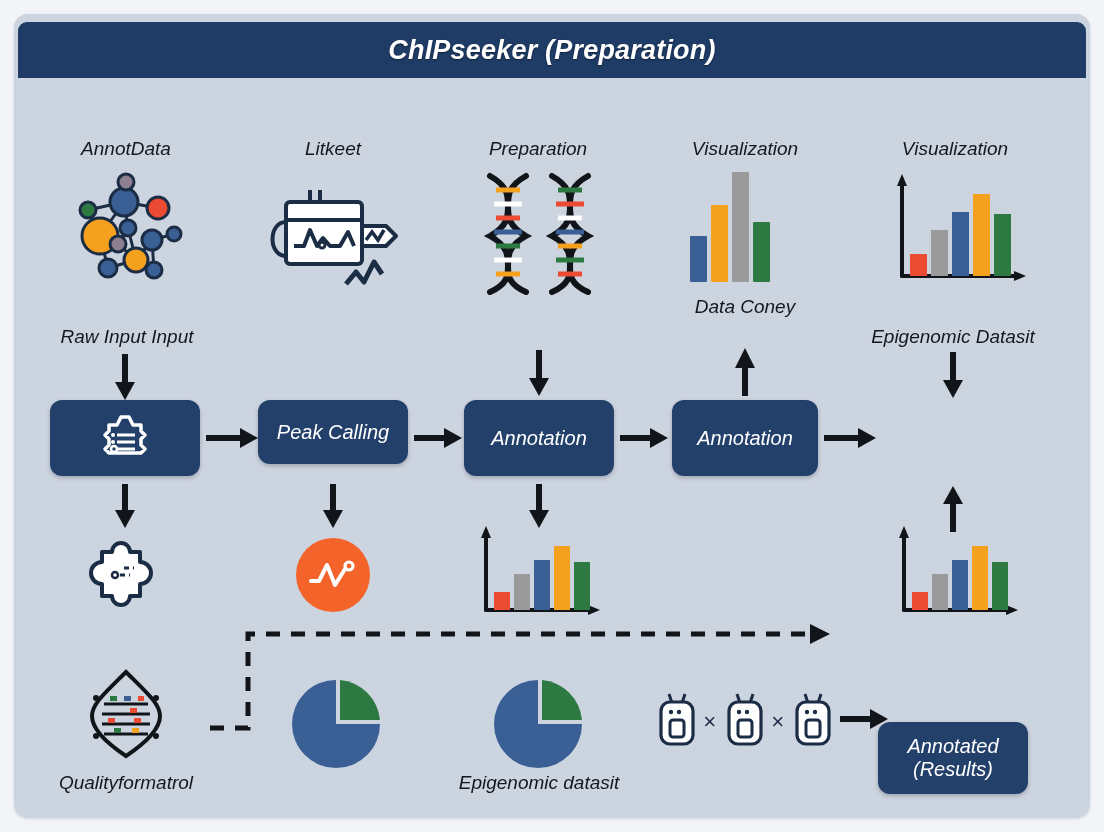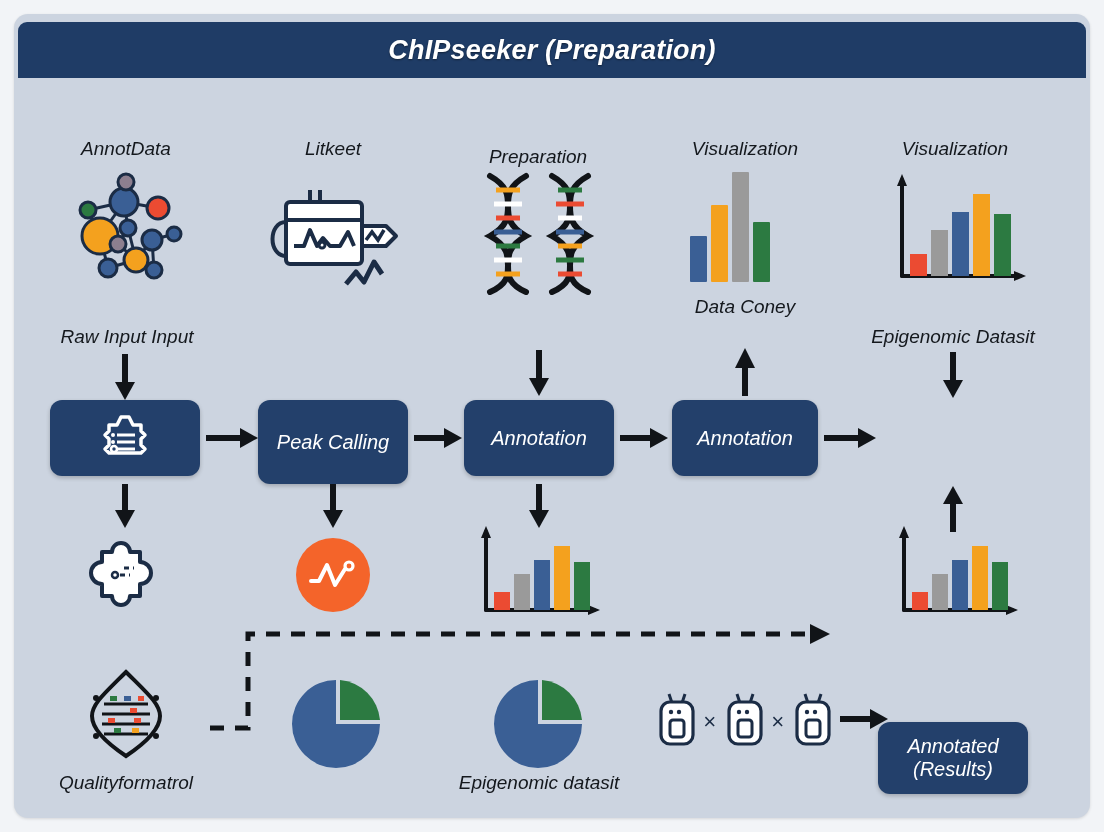--- a/index.html
+++ b/index.html
@@ -68,21 +68,21 @@
 <div id="stage">
 
   <div class="panel"></div>
 
   <div class="titlebar">
     <span class="t">ChIPseeker (Preparation)</span>
   </div>
 
   <div class="caption" style="left:56px;top:138px;width:140px;">AnnotData</div>
   <div class="caption" style="left:268px;top:138px;width:130px;">Litkeet</div>
-  <div class="caption" style="left:468px;top:138px;width:140px;margin-top:8px;">Preparation</div>
+  <div class="caption" style="left:468px;top:138px;width:140px;">Preparation</div>
   <div class="caption" style="left:672px;top:138px;width:146px;">Visualization</div>
   <div class="caption" style="left:880px;top:138px;width:150px;">Visualization</div>
 
   <div class="iconwrap" style="left:62px;top:168px;">
     <svg width="130" height="120" viewBox="0 0 130 120">
       <g stroke="#1b2c45" stroke-width="3" fill="none">
         <line x1="38" y1="68" x2="62" y2="34"></line>
         <line x1="62" y1="34" x2="26" y2="42"></line>
         <line x1="62" y1="34" x2="64" y2="14"></line>
         <line x1="62" y1="34" x2="96" y2="40"></line>
@@ -208,21 +208,21 @@
     </span>
   </div>
 
   <div class="arrow" style="left:206px;top:425px;">
     <svg width="52" height="26">
         <line x1="0" y1="13" x2="36" y2="13" stroke="#111418" stroke-width="6"></line>
         <polygon points="52,13 34,3 34,23" fill="#111418"></polygon>
       </svg>
   </div>
 
-  <div class="pbox" style="left:258px;top:400px;width:150px;height:84px;align-items:center;">
+  <div class="pbox" style="left:258px;top:400px;width:150px;height:64px;align-items:center;">
     <span>Peak Calling</span>
   </div>
 
   <div class="arrow" style="left:414px;top:425px;">
     <svg width="48" height="26">
         <line x1="0" y1="13" x2="32" y2="13" stroke="#111418" stroke-width="6"></line>
         <polygon points="48,13 30,3 30,23" fill="#111418"></polygon>
       </svg>
   </div>
 

